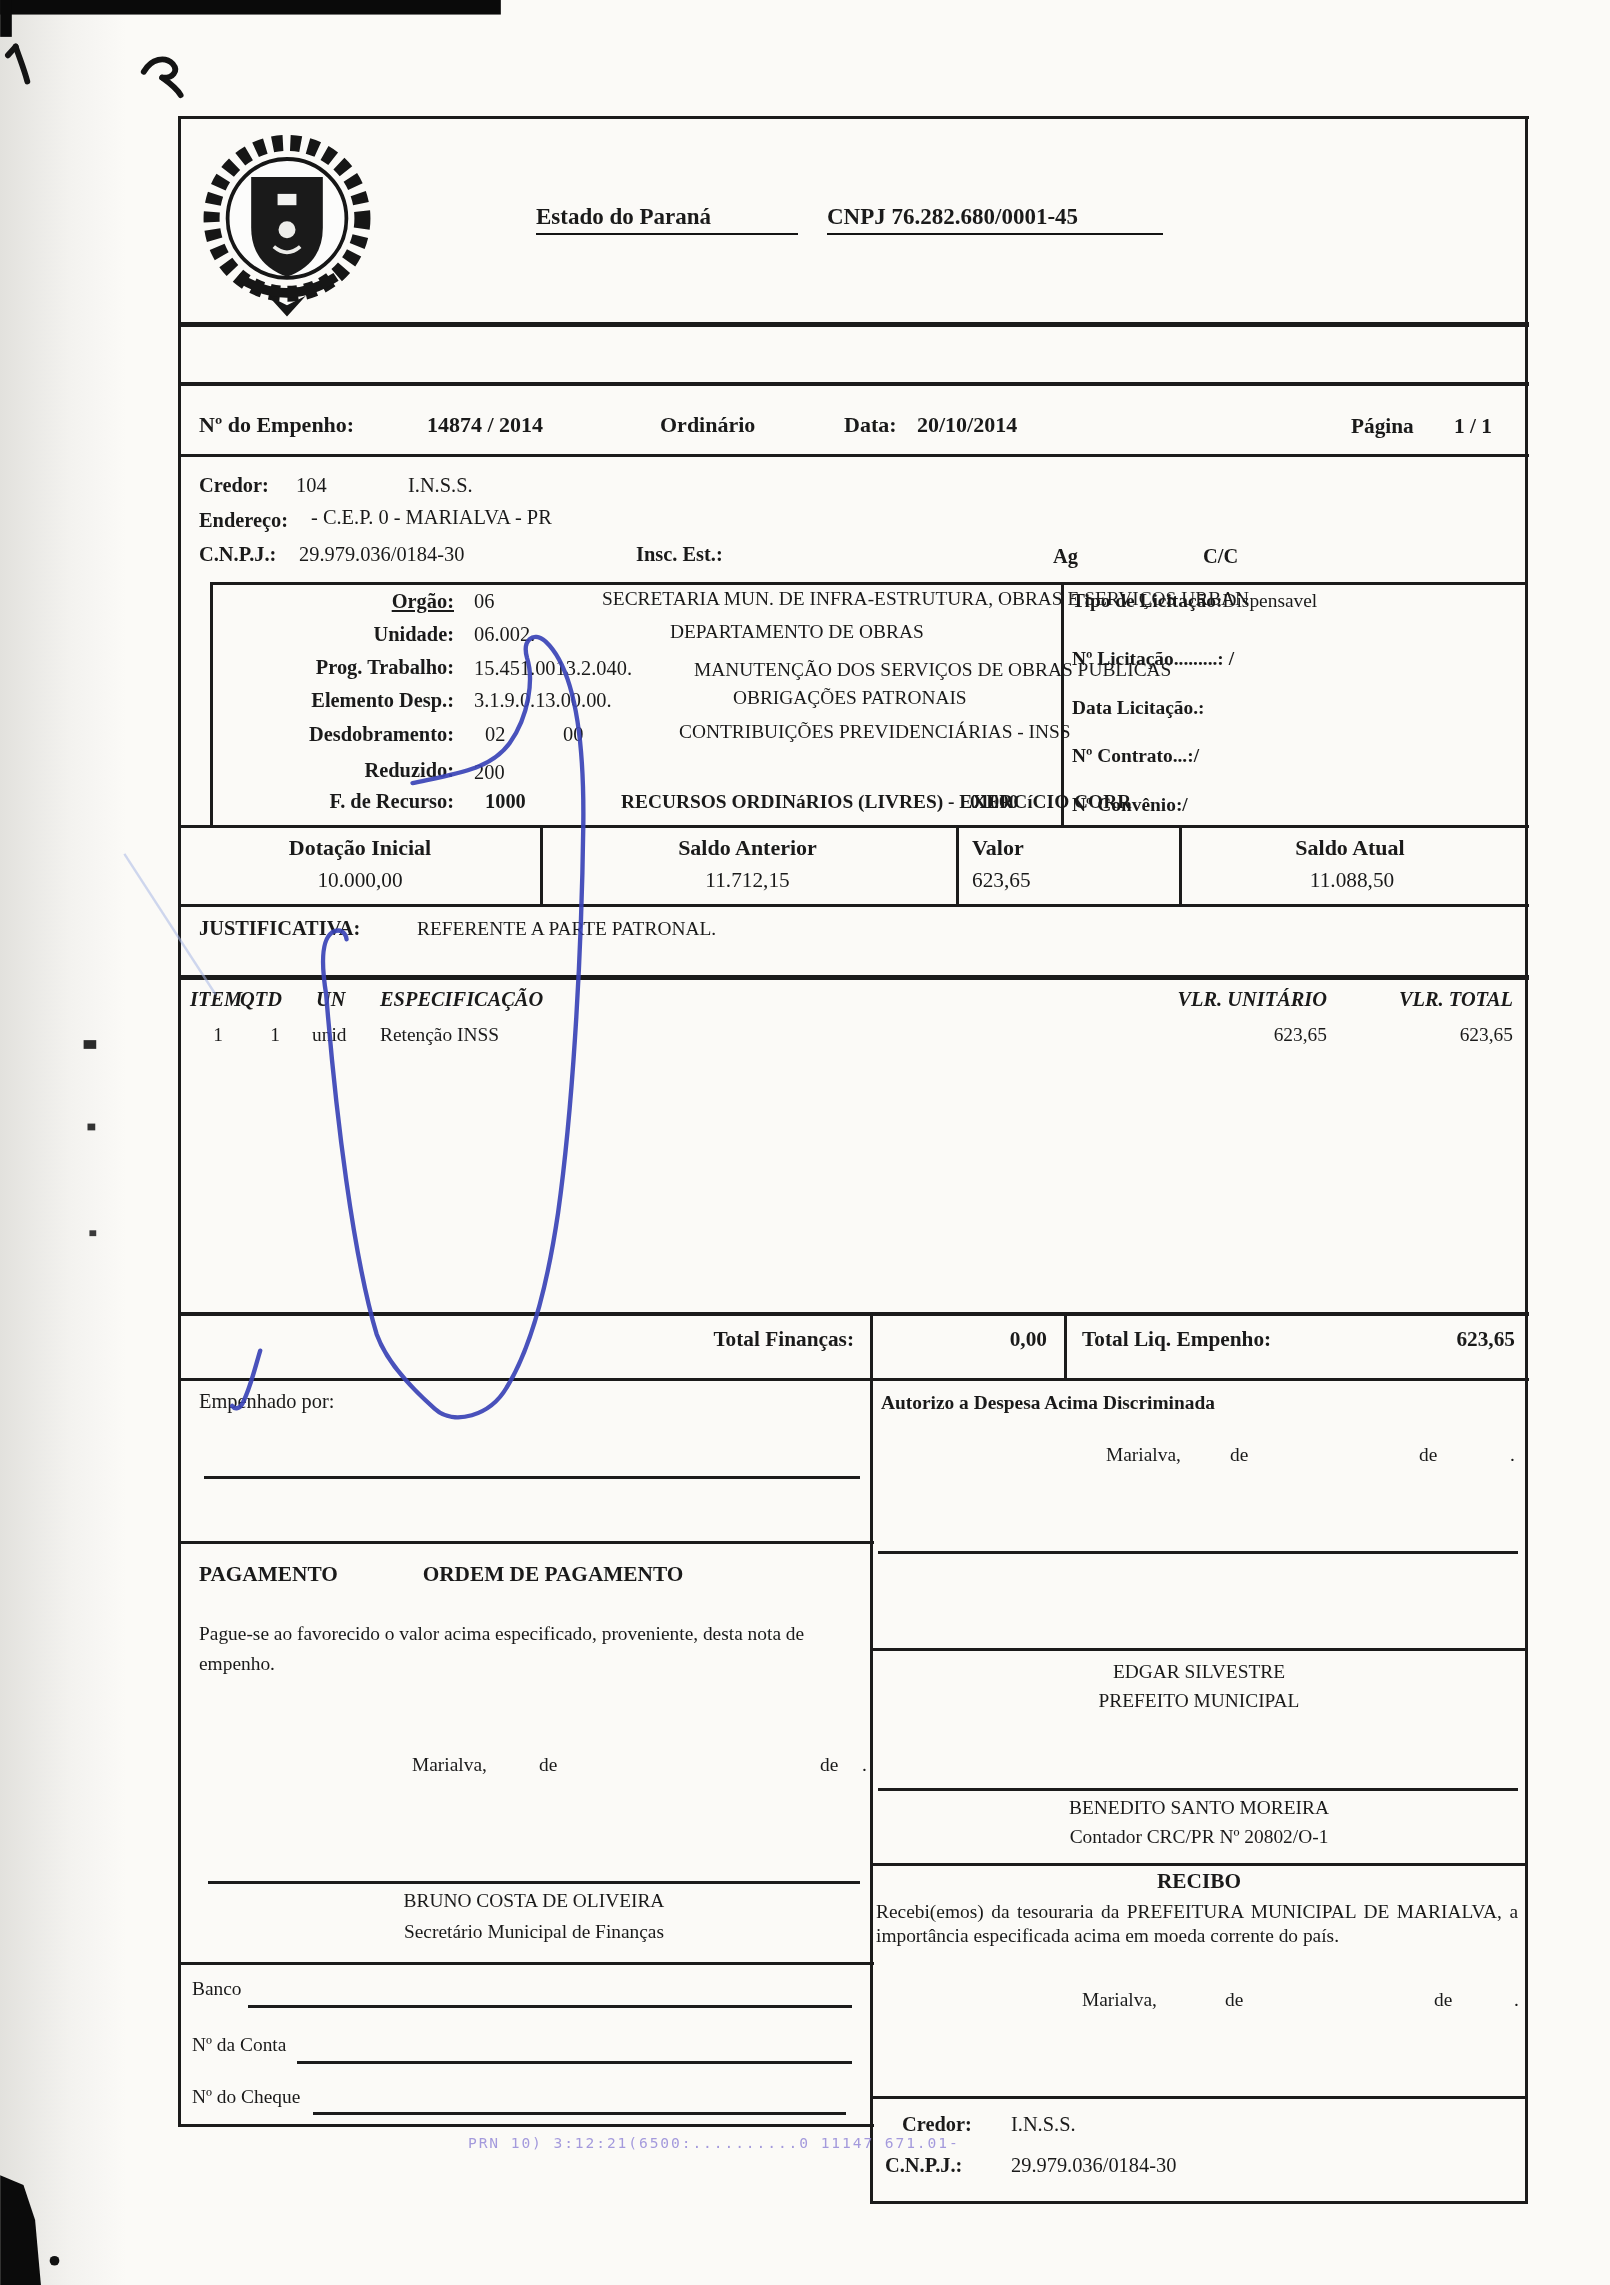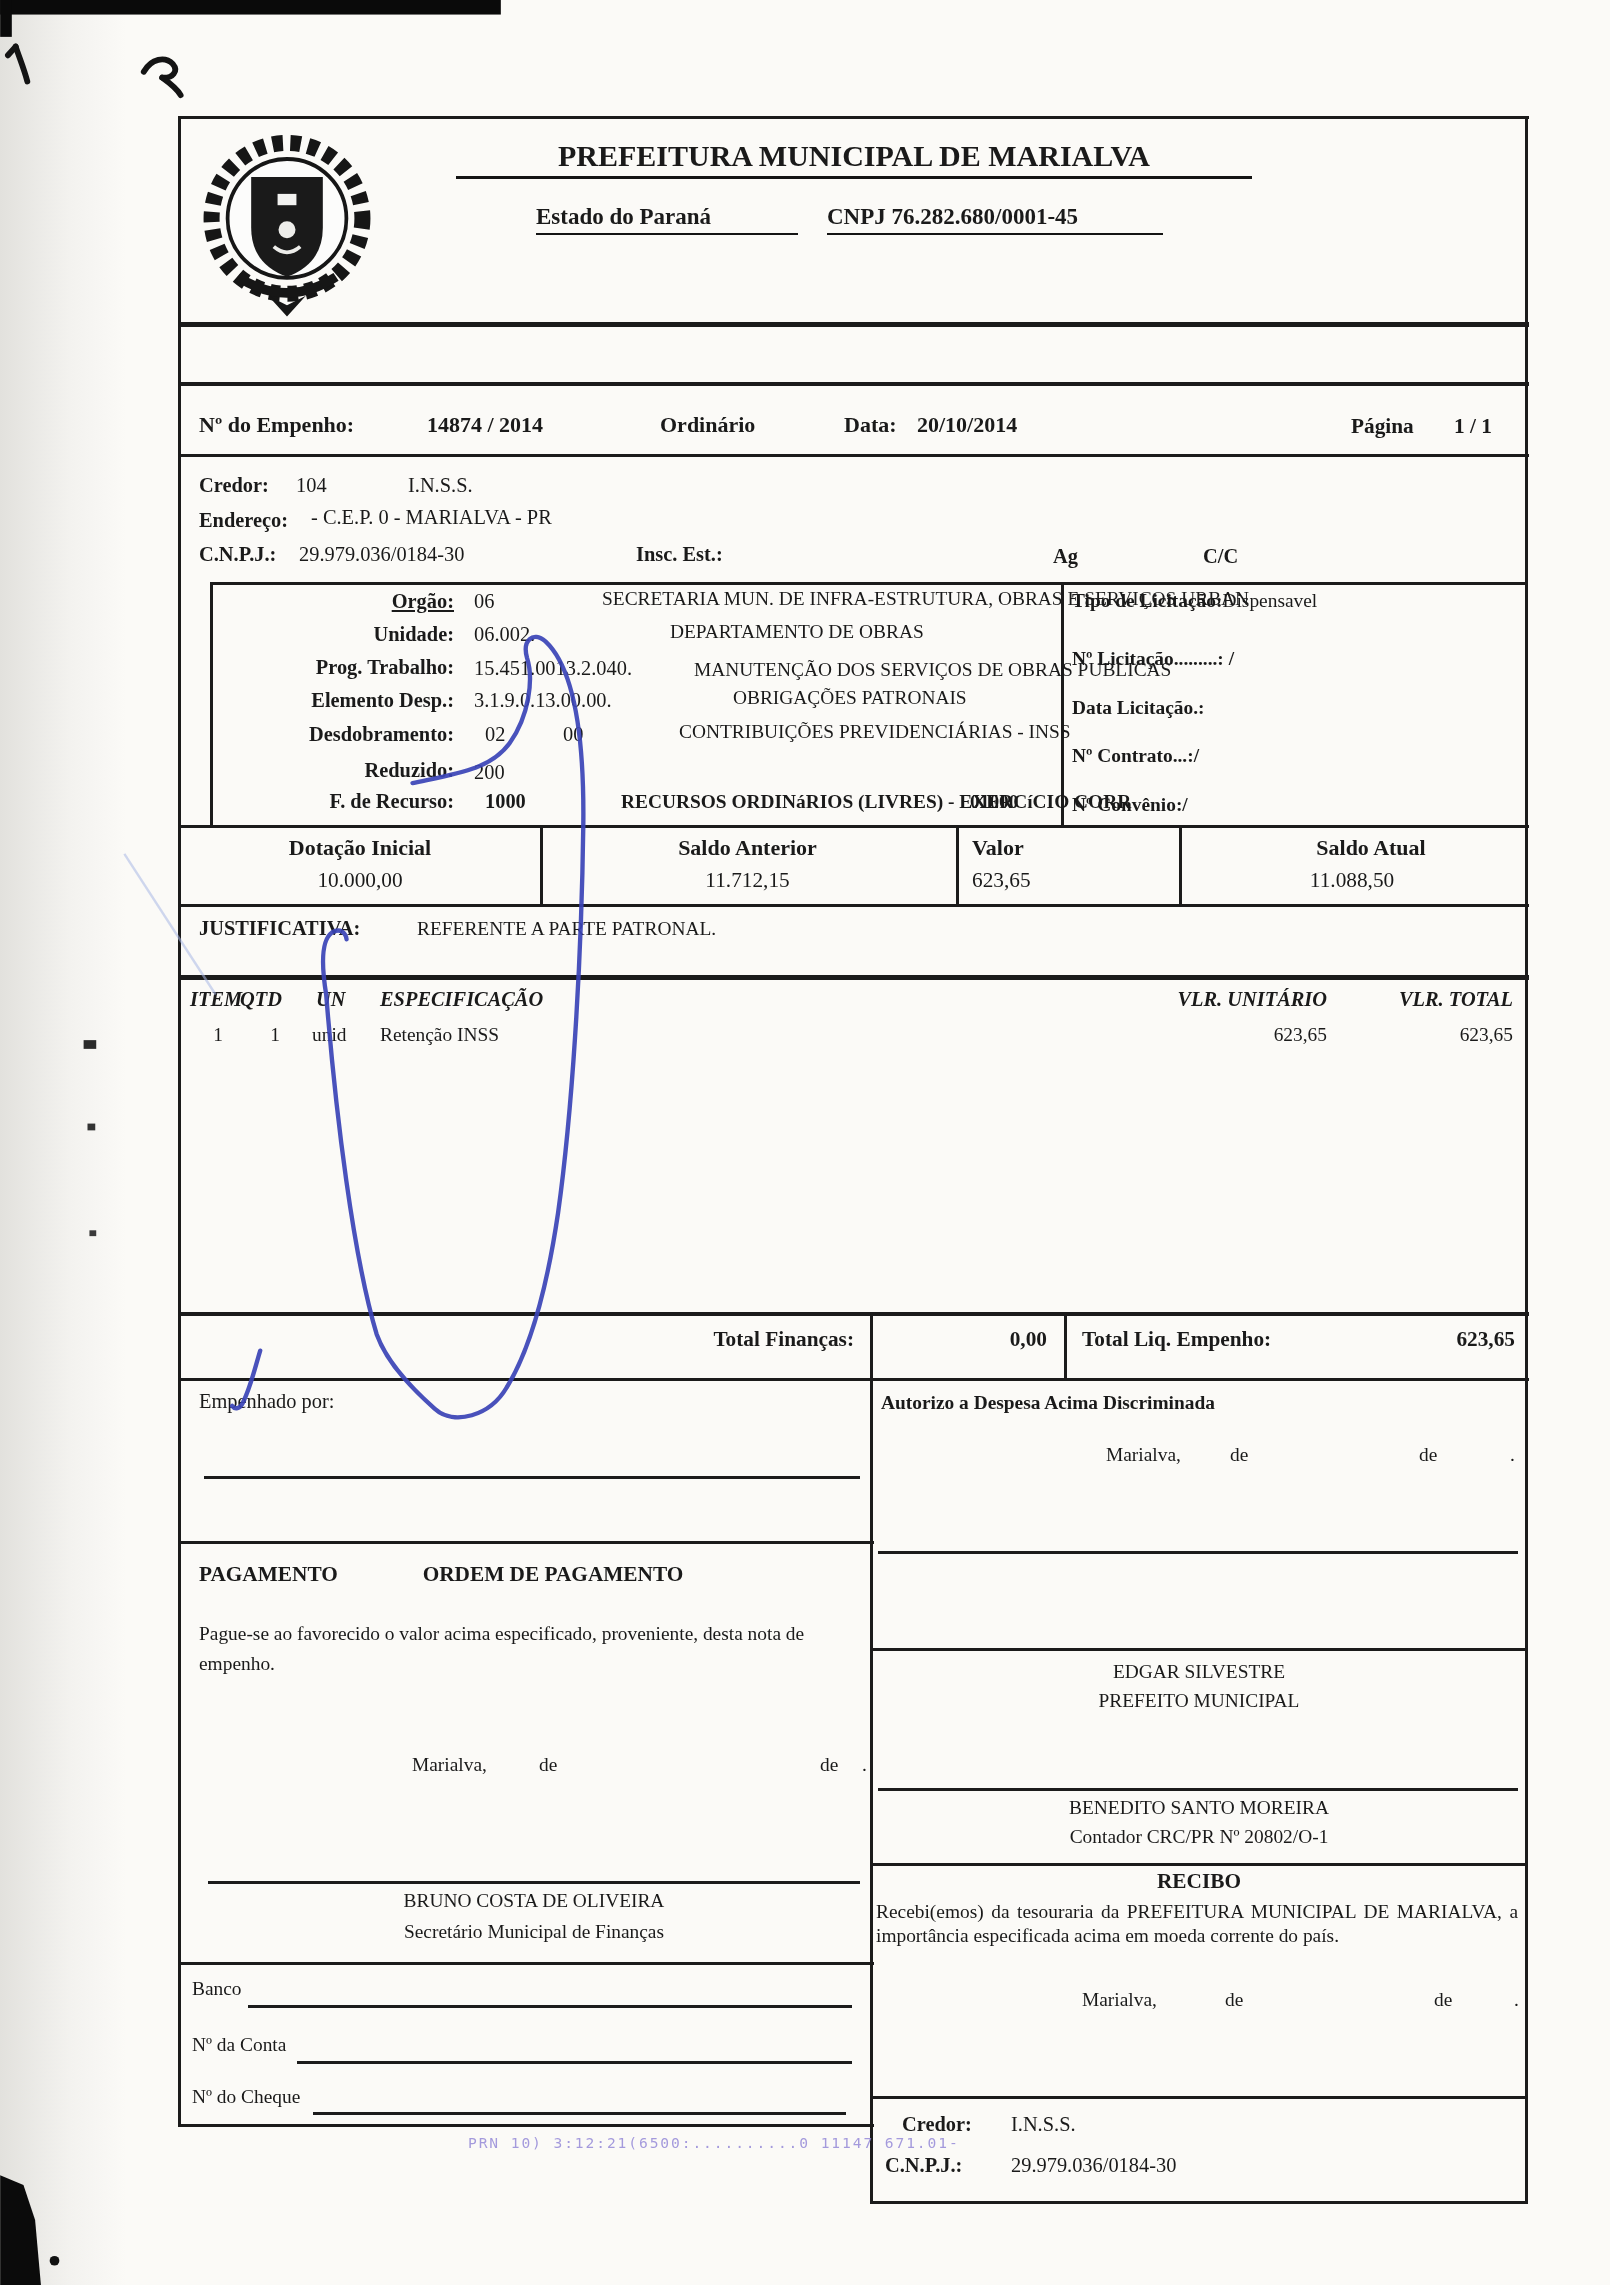--- a/index.html
+++ b/index.html
@@ -65,21 +65,20 @@
   <svg class="overlay" style="left:192px;top:126px;z-index:2;" width="190" height="198" viewBox="0 0 200 210">
     <circle cx="100" cy="98" r="80" fill="none" stroke="#161616" stroke-width="17" stroke-dasharray="11 8"></circle>
     <circle cx="100" cy="98" r="63" fill="#fcfcfb" stroke="#161616" stroke-width="4"></circle>
     <path d="M62,54 h76 v54 q0,38 -38,52 q-38,-14 -38,-52 z" fill="#1a1a1a"></path>
     <rect x="90" y="72" width="20" height="12" fill="#f2f2f0"></rect>
     <circle cx="100" cy="110" r="9" fill="#ededea"></circle>
     <path d="M86,128 q14,12 28,0" stroke="#ededea" stroke-width="4" fill="none"></path>
     <path d="M80,180 L100,202 L120,180 L100,190 Z" fill="#161616"></path>
     <path d="M48,160 q52,34 104,0" stroke="#161616" stroke-width="10" fill="none"></path>
   </svg>
-  <div class="t b f31 ctr uline" style="left:456px;top:139px;width:796px;border-bottom-width:3.9px;">PREFEITURA MUNICIPAL DE MARIALVA</div>
   <div class="t b f24 uline" style="left:536px;top:204px;width:262px;">Estado do Paraná</div>
   <div class="t b f24 uline" style="left:827px;top:204px;width:336px;">CNPJ 76.282.680/0001-45</div>
 
 
   <div class="t b f23" style="left:199px;top:412px;">Nº do Empenho:</div>
   <div class="t b f23" style="left:427px;top:412px;">14874 / 2014</div>
   <div class="t b f23" style="left:660px;top:412px;">Ordinário</div>
   <div class="t b f23" style="left:844px;top:412px;">Data:</div>
   <div class="t b f23" style="left:917px;top:412px;">20/10/2014</div>
   <div class="t b f22" style="left:1351px;top:414px;">Página</div>
@@ -132,21 +131,21 @@
   <div class="t b f20" style="left:1072px;top:697px;">Data Licitação.:</div>
   <div class="t b f20" style="left:1072px;top:745px;">Nº Contrato...:/</div>
   <div class="t b f20" style="left:1072px;top:794px;">Nº Convênio:/</div>
 
   <div class="t b f23 ctr" style="left:180px;top:835px;width:360px;">Dotação Inicial</div>
   <div class="t f22 ctr" style="left:180px;top:868px;width:360px;">10.000,00</div>
   <div class="t b f23 ctr" style="left:540px;top:835px;width:415px;">Saldo Anterior</div>
   <div class="t f22 ctr" style="left:540px;top:868px;width:415px;">11.712,15</div>
   <div class="t b f23" style="left:972px;top:835px;">Valor</div>
   <div class="t f22" style="left:972px;top:868px;">623,65</div>
-  <div class="t b f23 ctr" style="left:1179px;top:835px;width:342px;padding-left:21px;">Saldo Atual</div>
+  <div class="t b f23 ctr" style="left:1179px;top:835px;width:342px;">Saldo Atual</div>
   <div class="t f22 ctr" style="left:1179px;top:868px;width:346px;">11.088,50</div>
 
   <div class="t b f21" style="left:199px;top:917px;">JUSTIFICATIVA:</div>
   <div class="t f20" style="left:417px;top:918px;">REFERENTE A PARTE PATRONAL.</div>
 
   <div class="t b i f21" style="left:190px;top:988px;">ITEM</div>
   <div class="t b i f21" style="left:240px;top:988px;">QTD</div>
   <div class="t b i f21" style="left:316px;top:988px;">UN</div>
   <div class="t b i f21" style="left:380px;top:988px;">ESPECIFICAÇÃO</div>
   <div class="t b i f21 rt" style="left:1133px;top:988px;width:194px;">VLR. UNITÁRIO</div>

